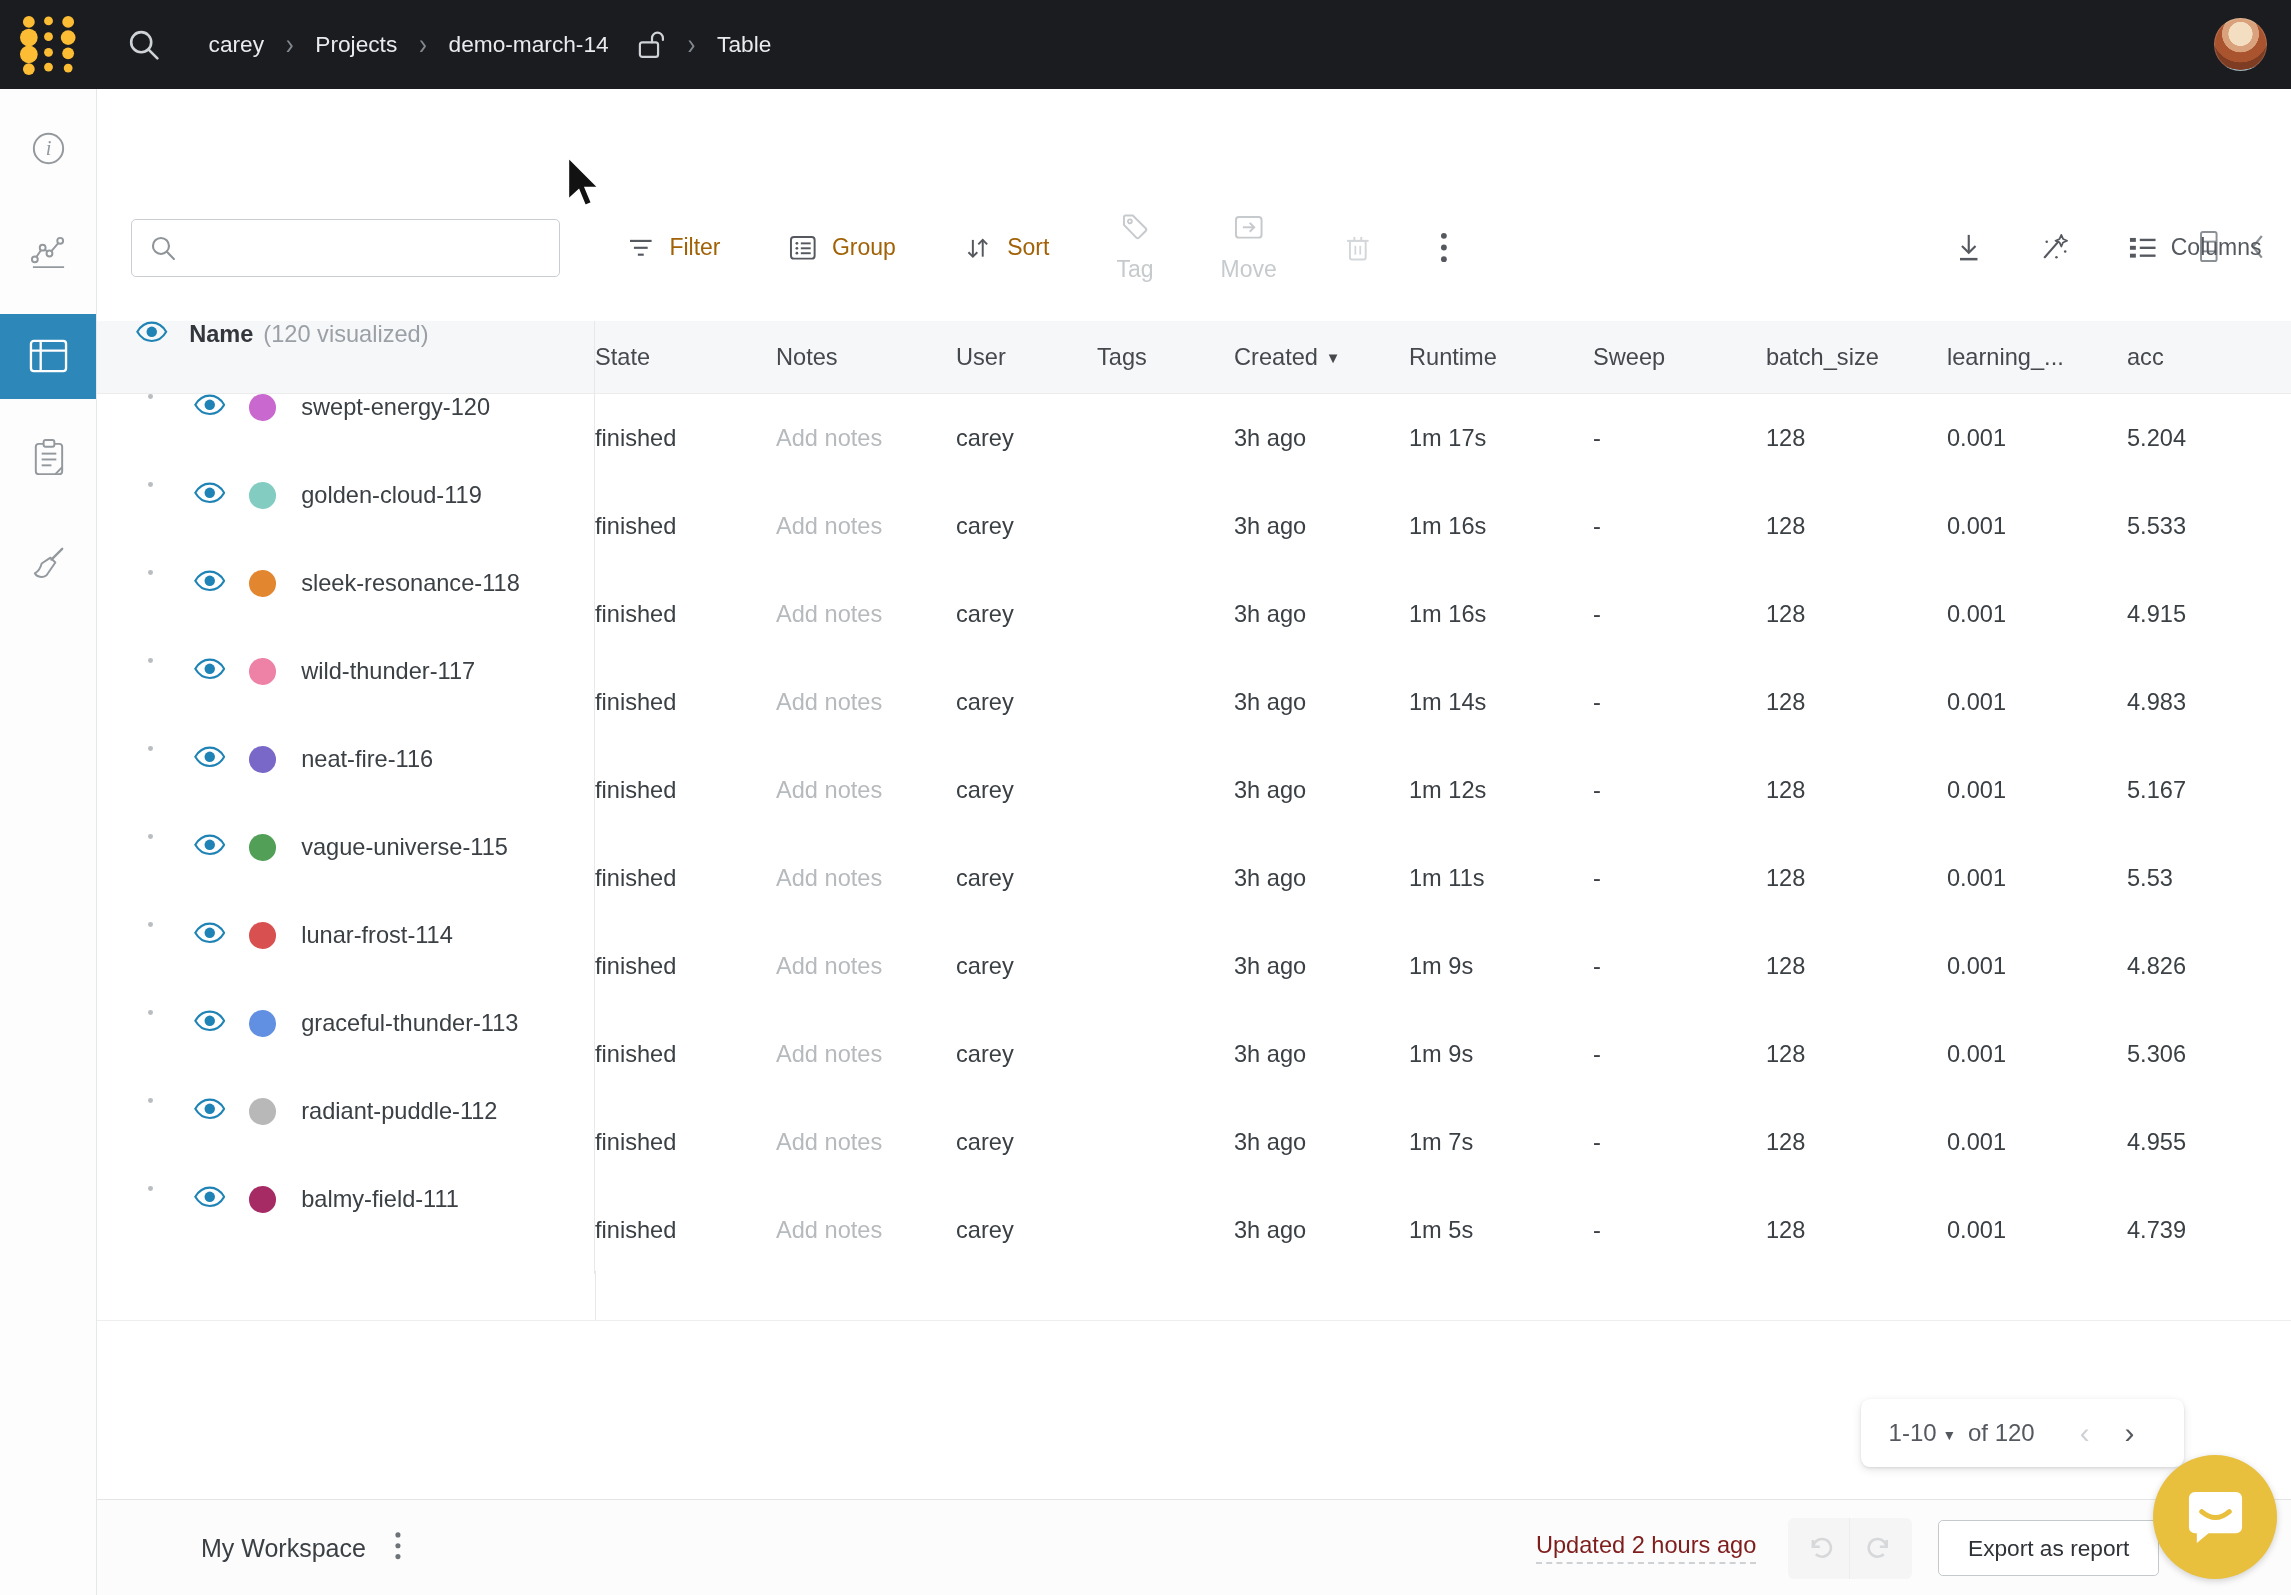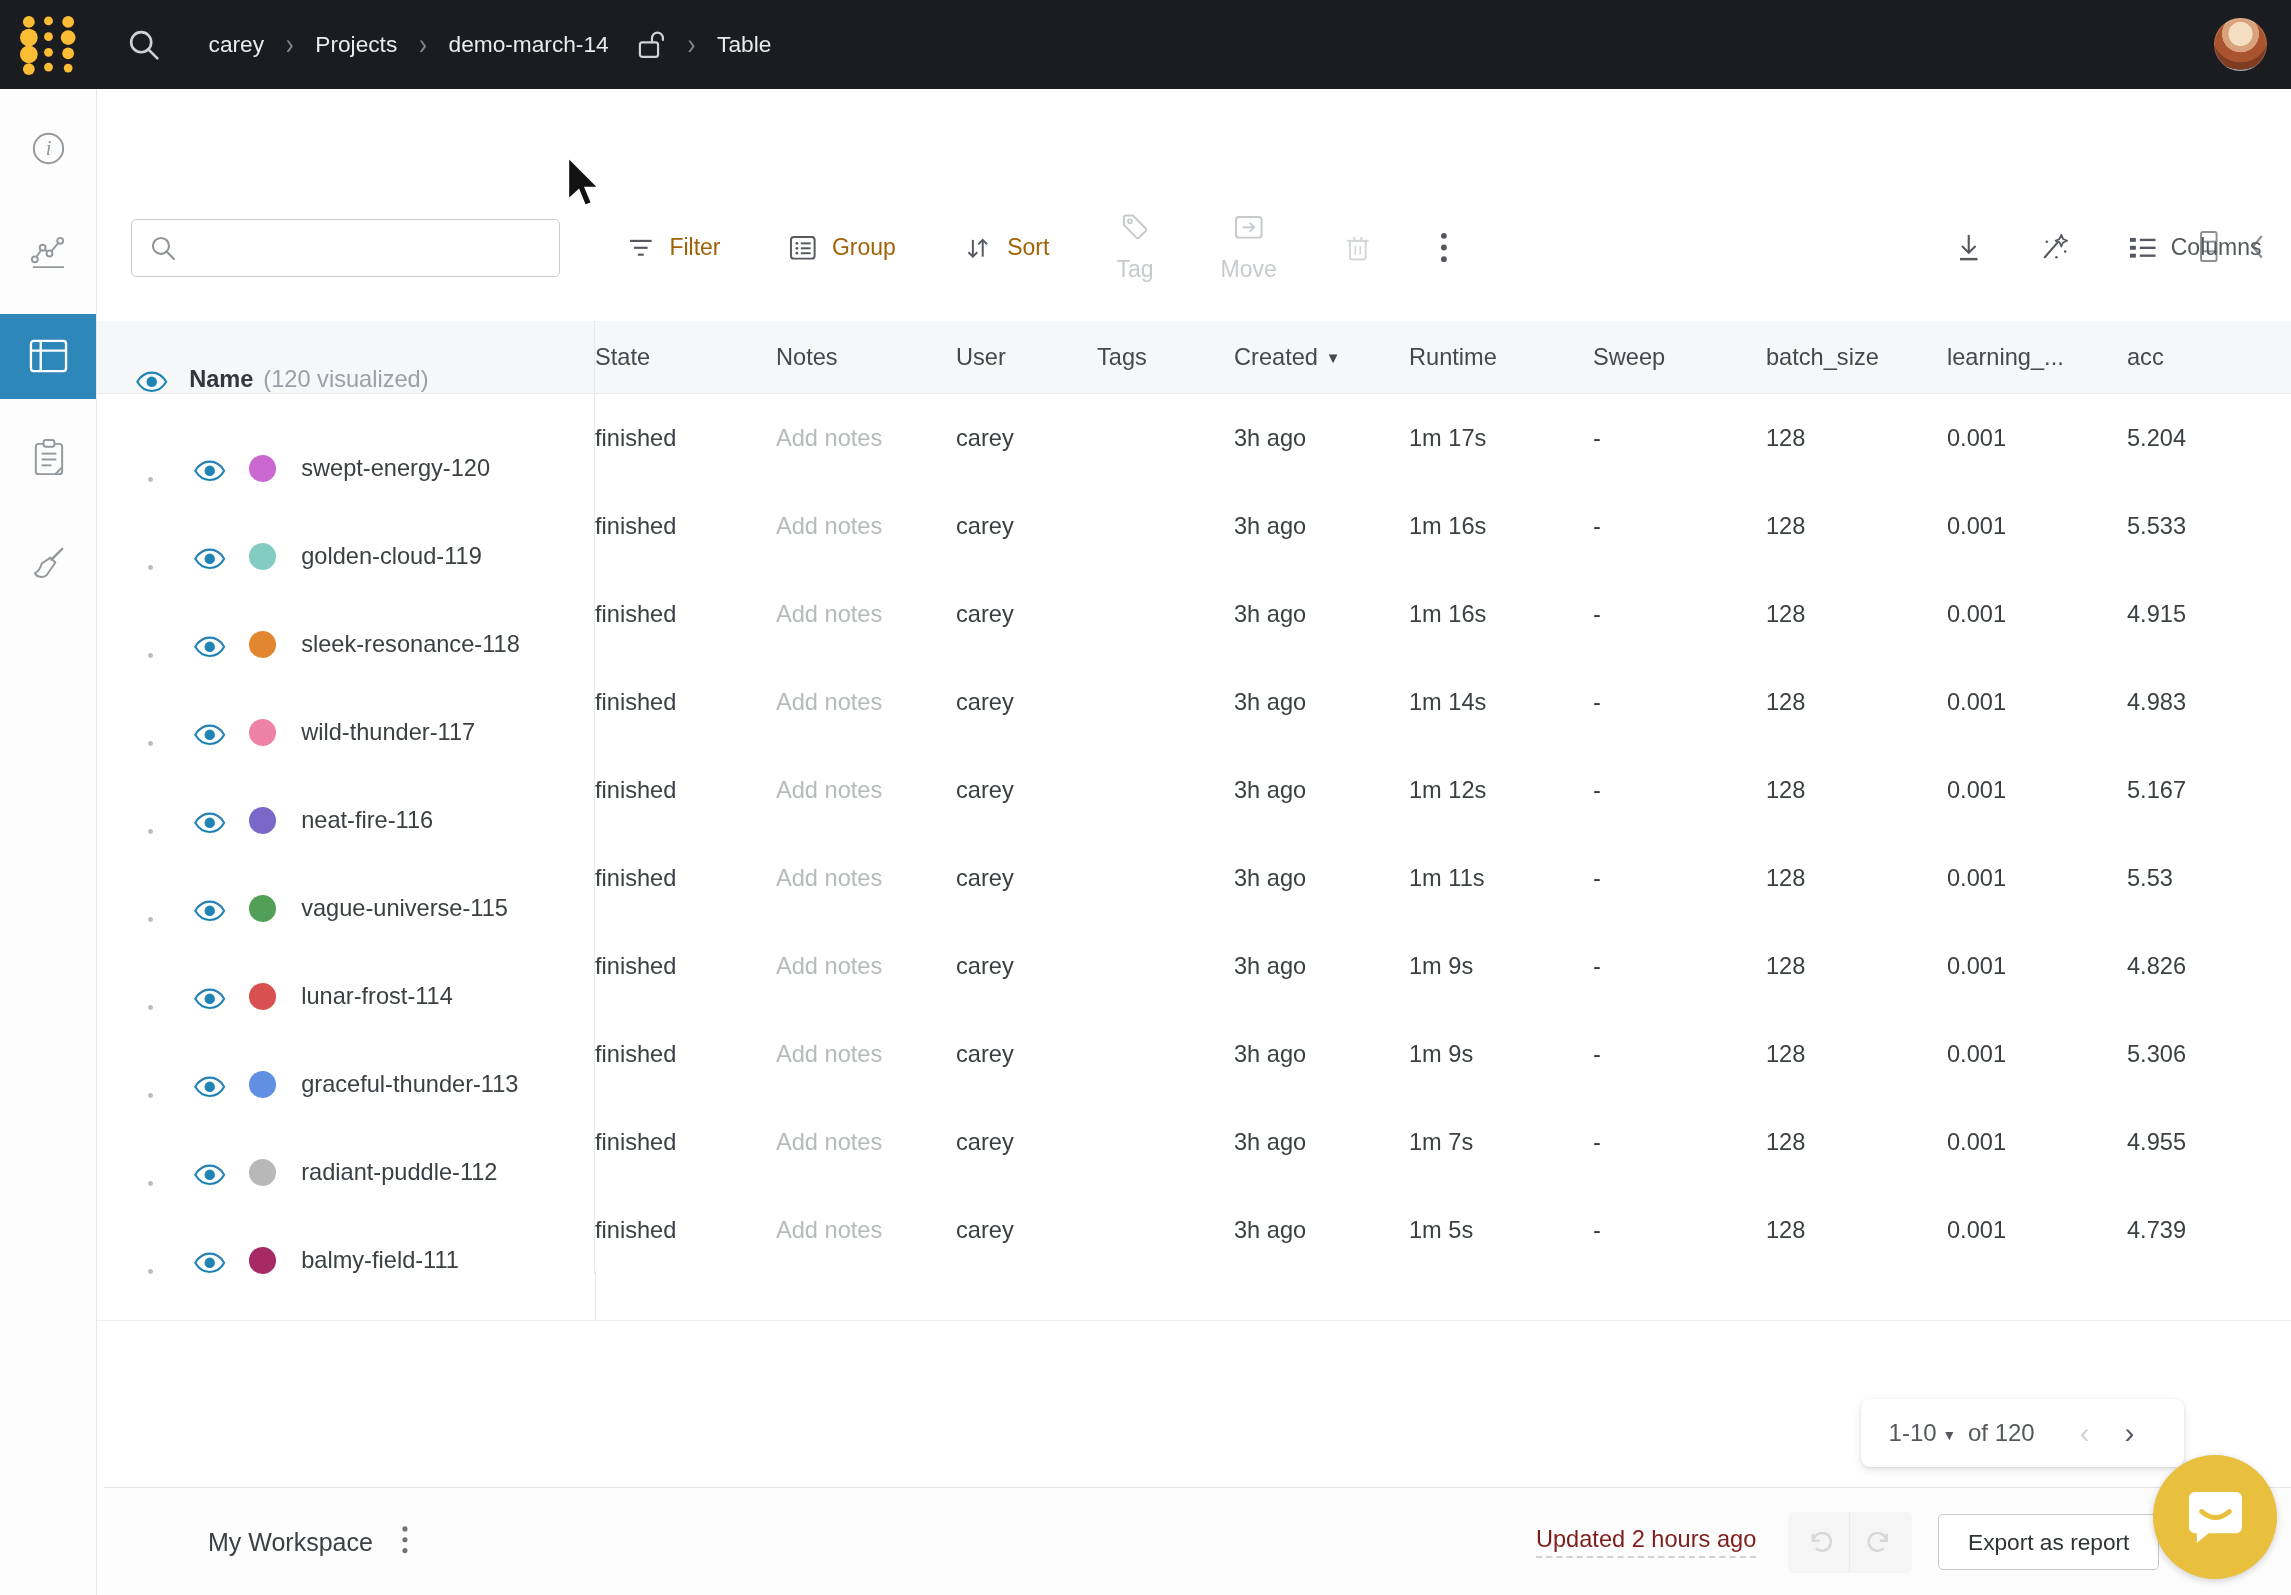--- a/index.html
+++ b/index.html
@@ -53,21 +53,21 @@
   
   .thead {
     position:absolute; left:0; right:0; top:232px; height:73px;
     background:#f6f7f8; border-bottom:1px solid #ececec;
     display:flex; align-items:center; font-size:23.6px; color:#45494e;
   }
   .tbody { position:absolute; left:0; right:0; top:305px; }
   .trow { height:88px; display:flex; align-items:center; font-size:23.6px; color:#3b4045; background:#fff; }
   .table-tail { position:absolute; left:0; right:0; top:1182px; height:50px; border-bottom:1px solid #eeeeee; }
   .table-tail .vsep { position:absolute; left:498px; top:0; bottom:0; width:1px; background:#e6e8ea; }
-  .name-cell { width:498px; flex:0 0 498px; border-right:1px solid #e6e8ea; height:100%; display:flex; align-items:flex-end; }
+  .name-cell { width:498px; flex:0 0 498px; border-right:1px solid #e6e8ea; height:100%; display:flex; align-items:flex-start; }
   .thead .name-cell { padding-left:39px; }
   .trow .name-cell { padding-left:51px; }
   .col { flex:0 0 auto; padding-right:7.9px; overflow:hidden; white-space:nowrap; }
   .col-state   { width:181px; }
   .col-notes   { width:180px; }
   .col-user    { width:141px; }
   .col-tags    { width:137px; }
   .col-created { width:175px; }
   .col-runtime { width:184px; }
   .col-sweep   { width:173px; }
@@ -87,21 +87,21 @@
     position:absolute; right:108px; top:1310px; height:68px; min-width:323px;
     background:#fff; border-radius:8.9px; box-shadow:0 1px 3px rgba(0,0,0,.10), 0 3px 9.9px rgba(0,0,0,.10);
     display:flex; align-items:center; padding:0 27.6px; font-size:24px; color:#55595f;
   }
   .page-caret { font-size:13.8px; margin:5.9px 0 0 5.9px; color:#55595f; }
   .page-of { margin-left:11.8px; }
   .pg-prev { margin-left:45px; color:#cfd2d5; font-size:29.6px; }
   .pg-next { margin-left:35px; color:#55595f; font-size:29.6px; }
   
   .footerbar {
-    position:absolute; left:104px; right:0; bottom:0; height:109px;
+    position:absolute; left:97px; right:0; bottom:0; height:97px;
     background:#fcfcfc; border-top:1px solid #e3e5e7;
     display:flex; align-items:center; z-index:20;
   }
   .ws-title { margin-left:104px; font-size:25px; color:#3b4045; }
   .ws-kebab { margin-left:27.6px; color:#6e7378; }
   .f-spacer { flex:1; }
   .updated { font-size:23.6px; color:#7f1d1d; border-bottom:2px dashed #cfd2d5; padding-bottom:3px; }
   .undo-redo { display:flex; margin-left:31.5px; border-radius:5.9px; overflow:hidden; }
   .ur-btn { width:62px; height:61px; background:#f5f5f5; display:flex; align-items:center; justify-content:center; color:#d6d8da; font-size:33px; }
   .ur-btn:first-child { border-right:1px solid #ececec; }

